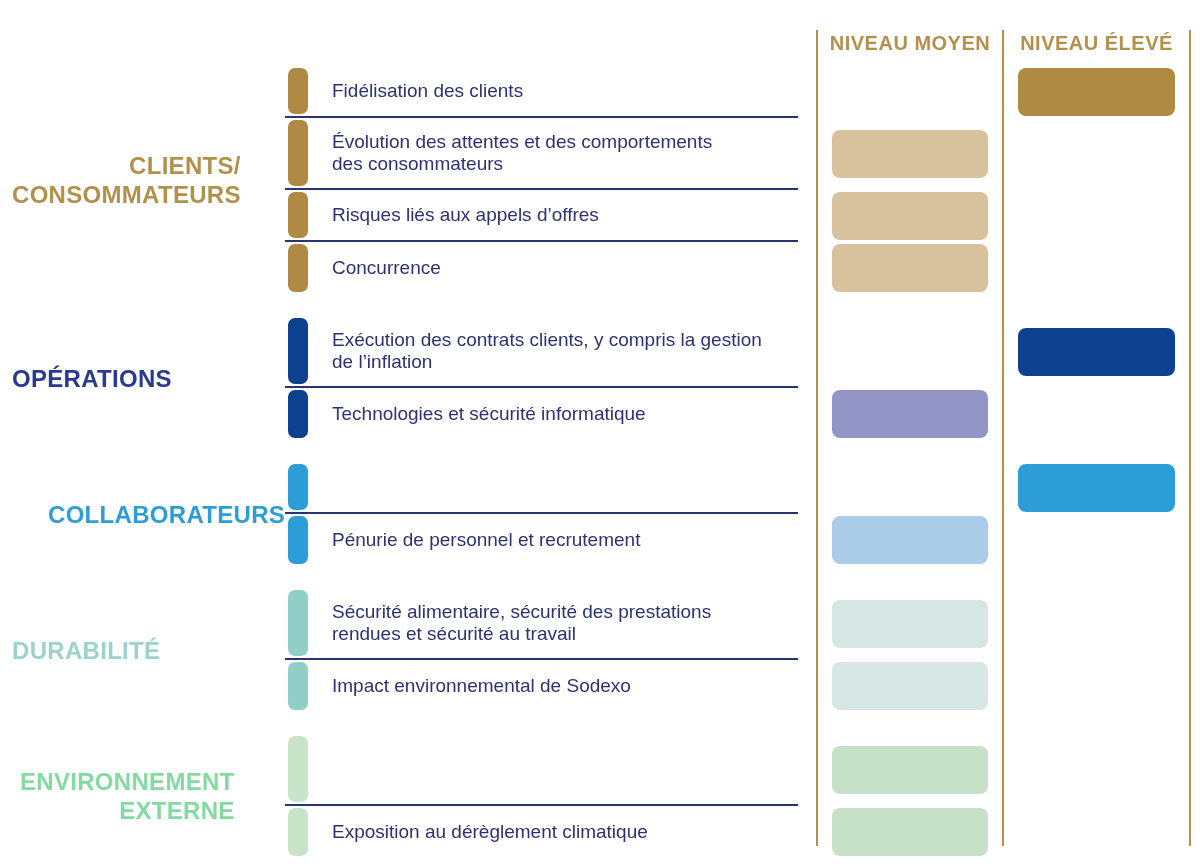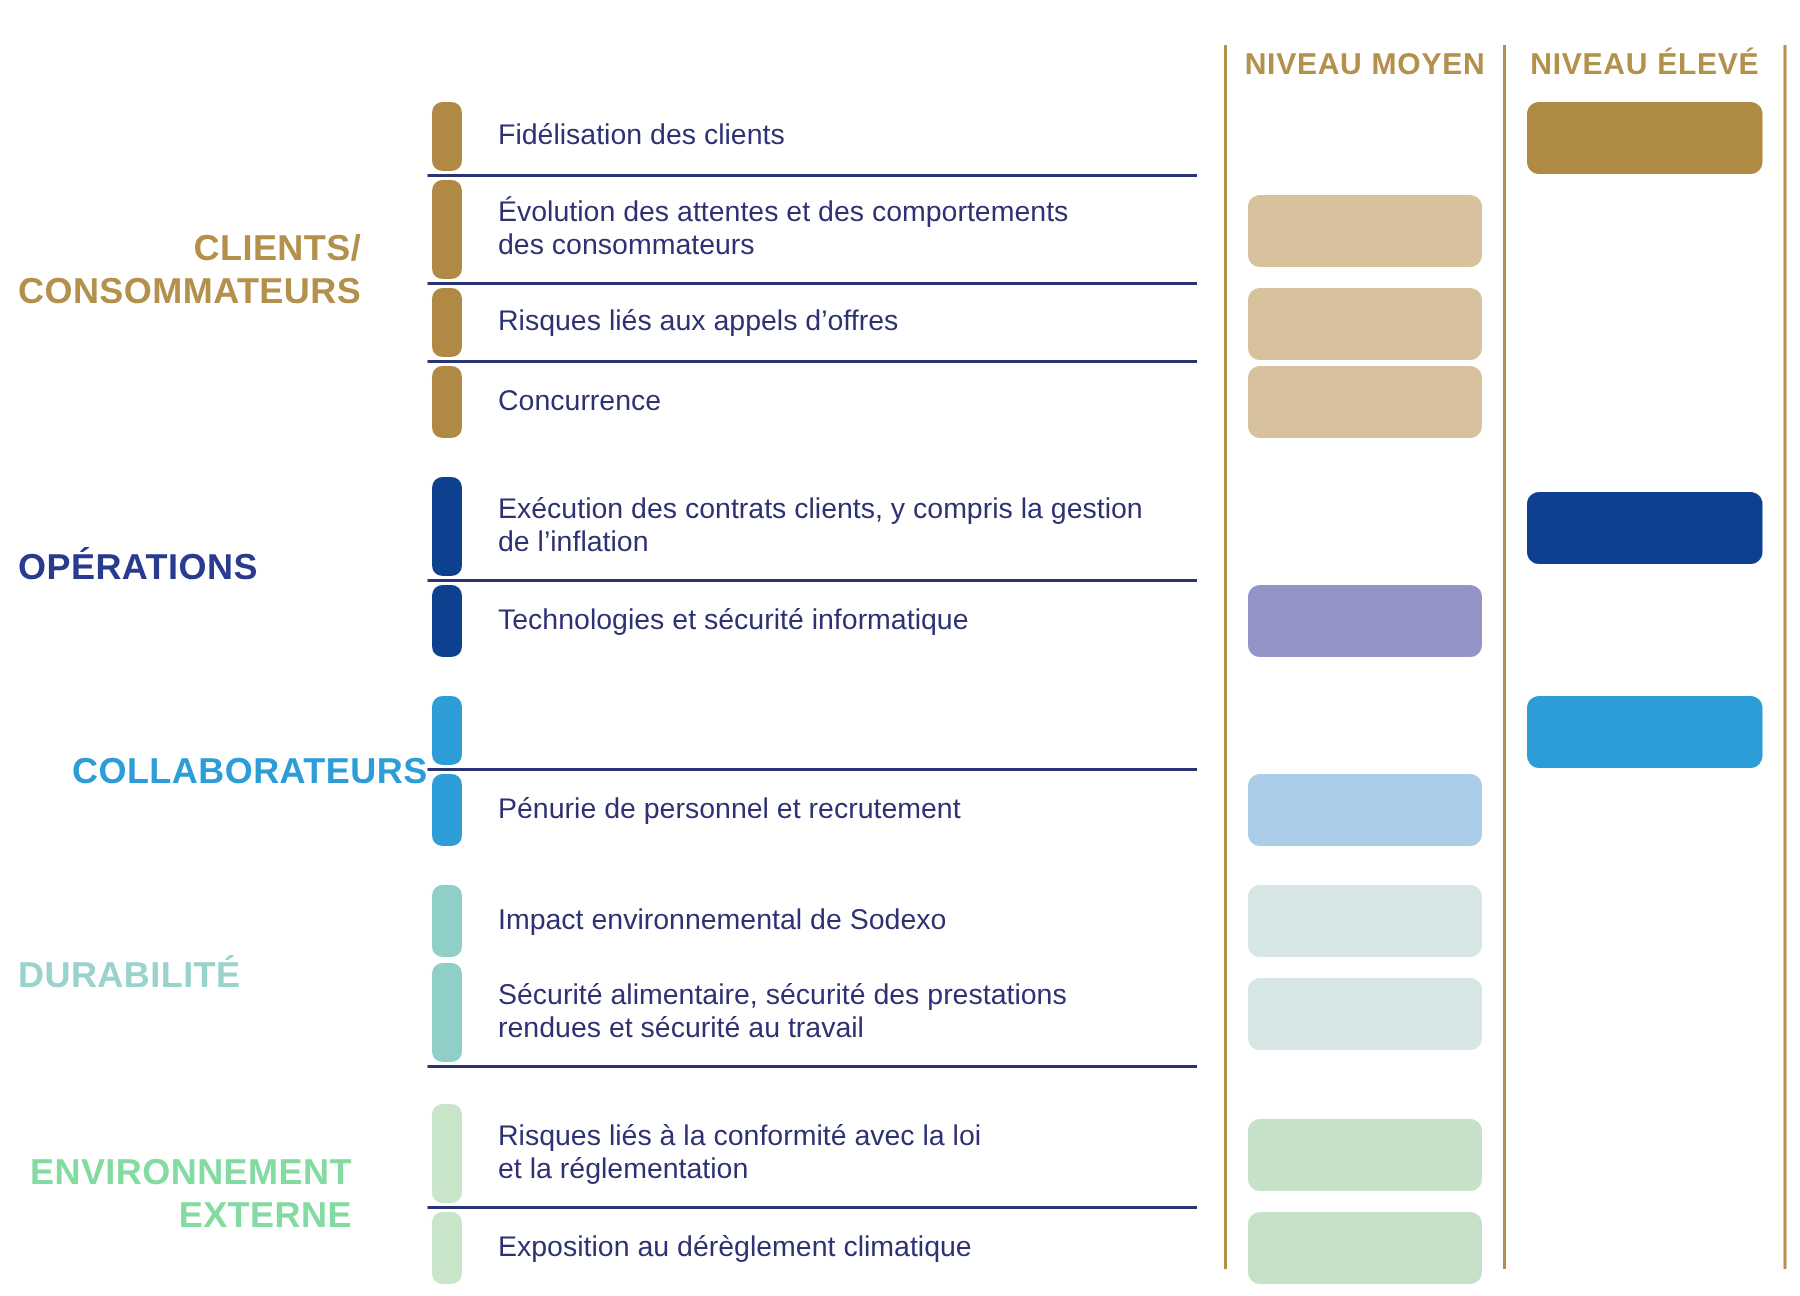--- a/index.html
+++ b/index.html
@@ -196,52 +196,50 @@
     <div class="cell moyen">
               <div class="pill" style="background: rgb(171, 205, 233);"></div>
             </div>
     <div class="cell eleve"></div>
   </div>
         </div>
   </div>
       <div class="section">
     <div class="section-label" style="color: rgb(154, 211, 205);">DURABILITÉ</div>
     <div class="section-rows">
-          <div class="row">
-    <div class="item-area">
-      <div class="tick" style="background: rgb(143, 207, 200);"></div>
-      <div class="item-text">Impact environnemental de Sodexo</div>
-    </div>
-    <div class="cell moyen">
-              <div class="pill" style="background: rgb(213, 230, 229);"></div>
-            </div>
-    <div class="cell eleve"></div>
-  </div>
           <div class="row two-line has-sep">
     <div class="item-area">
       <div class="tick" style="background: rgb(143, 207, 200);"></div>
       <div class="item-text">Sécurité alimentaire, sécurité des prestations
 rendues et sécurité au travail</div>
     </div>
     <div class="cell moyen">
               <div class="pill" style="background: rgb(213, 230, 229);"></div>
             </div>
     <div class="cell eleve"></div>
   </div>
+          <div class="row">
+    <div class="item-area">
+      <div class="tick" style="background: rgb(143, 207, 200);"></div>
+      <div class="item-text">Impact environnemental de Sodexo</div>
+    </div>
+    <div class="cell moyen">
+              <div class="pill" style="background: rgb(213, 230, 229);"></div>
+            </div>
+    <div class="cell eleve"></div>
+  </div>
         </div>
   </div>
       <div class="section">
     <div class="section-label" style="color: rgb(132, 219, 161); padding-left: 20px;">ENVIRONNEMENT
 EXTERNE</div>
     <div class="section-rows">
           <div class="row two-line has-sep">
     <div class="item-area">
       <div class="tick" style="background: rgb(200, 228, 201);"></div>
-      <div class="item-text">Risques liés à la conformité avec la loi
-et la réglementation</div>
     </div>
     <div class="cell moyen">
               <div class="pill" style="background: rgb(199, 225, 201);"></div>
             </div>
     <div class="cell eleve"></div>
   </div>
           <div class="row">
     <div class="item-area">
       <div class="tick" style="background: rgb(200, 228, 201);"></div>
       <div class="item-text">Exposition au dérèglement climatique</div>

